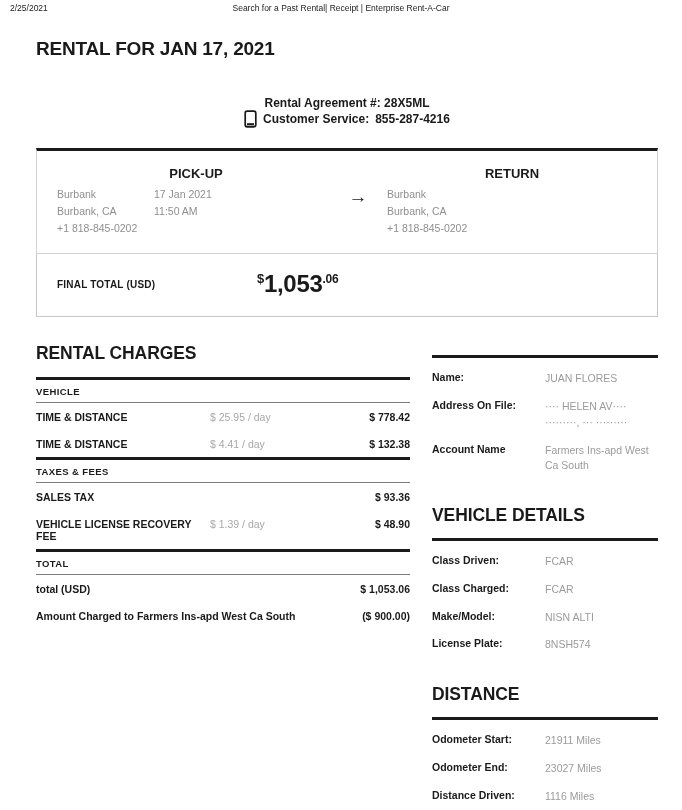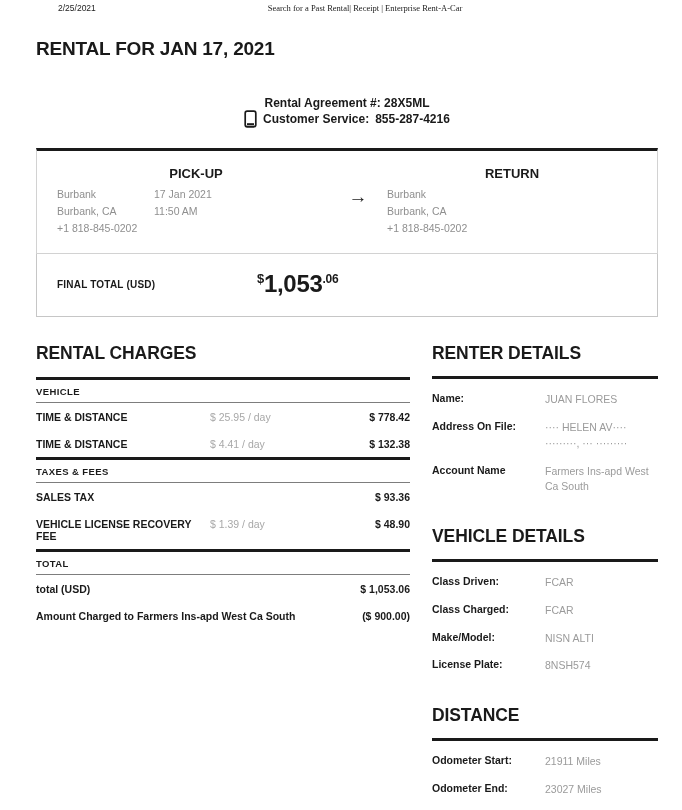--- a/index.html
+++ b/index.html
@@ -3,23 +3,23 @@
 <meta charset="utf-8">
 <style>
   * { margin:0; padding:0; box-sizing:border-box; }
   html,body { background:#fff; }
   body {
     width:682px; height:810px;
     font-family:"Liberation Sans", sans-serif;
     color:#1a1a1a;
     overflow:hidden;
   }
-  .topbar { position:relative; height:14px; font-size:8.5px; color:#222;margin-left:48px; }
+  .topbar { position:relative; height:14px; font-size:8.5px; color:#222; }
   .topbar-date { position:absolute; left:10px; top:3px; }
-  .topbar-title { display:block; text-align:center; padding-top:3px;font-family:Liberation Serif, serif; }
+  .topbar-title { display:block; text-align:center; padding-top:3px; }
 
   .page { width:622px; margin-left:36px; }
 
   h1.page-title { margin-top:24px; font-size:19px; font-weight:700; letter-spacing:-0.2px; }
 
   .agree-row { margin-top:36px; display:flex; justify-content:space-between; align-items:center;flex-direction:column; }
   .agreement { font-size:12px; font-weight:700; }
   .cs { display:flex; align-items:center; gap:6px; font-size:12px; font-weight:700; }
   .cs svg { display:block; }
 
@@ -170,21 +170,20 @@
         </div>
         <div class="charge-row wide">
           <span class="charge-label">Amount Charged to Farmers Ins-apd West Ca South</span>
           <span class="charge-amount">($ 900.00)</span>
         </div>
       </div>
 
       <div class="right-col">
 
         <div>
-          <h2 class="sec-title">RENTER DETAILS</h2>
           <div class="rule-heavy"></div>
           <div class="detail-row">
             <span class="detail-label">Name:</span>
             <span class="detail-value">JUAN FLORES</span>
           </div>
           <div class="detail-row">
             <span class="detail-label">Address On File:</span>
             <span class="detail-value">
               <div>···· HELEN AV····</div>
               <div>·········, ··· ·········</div>

